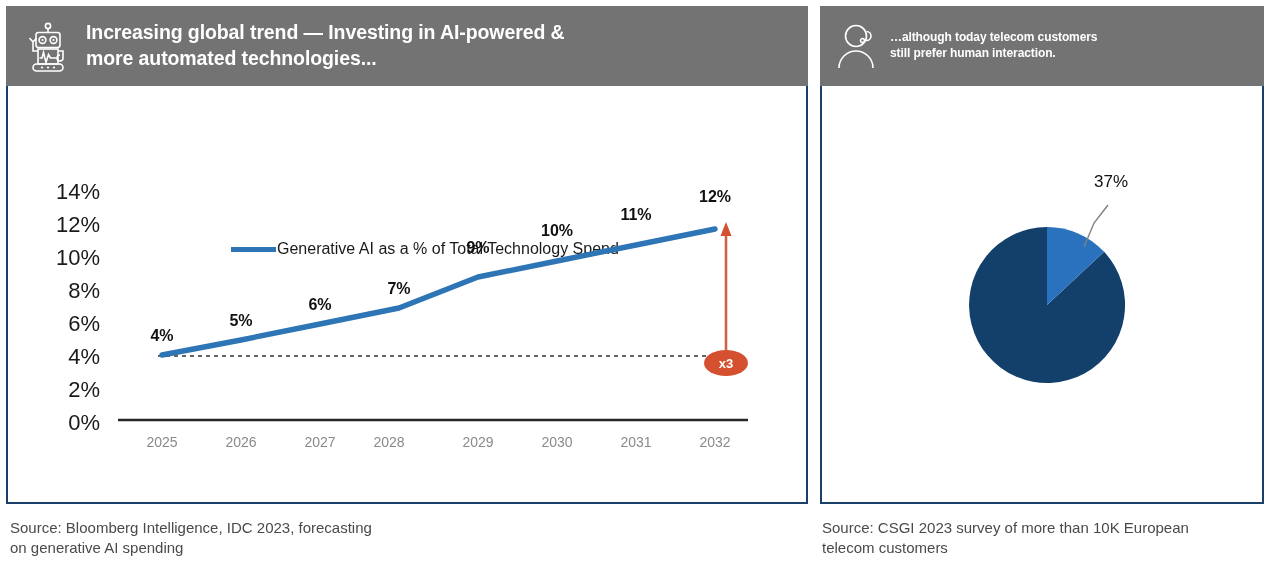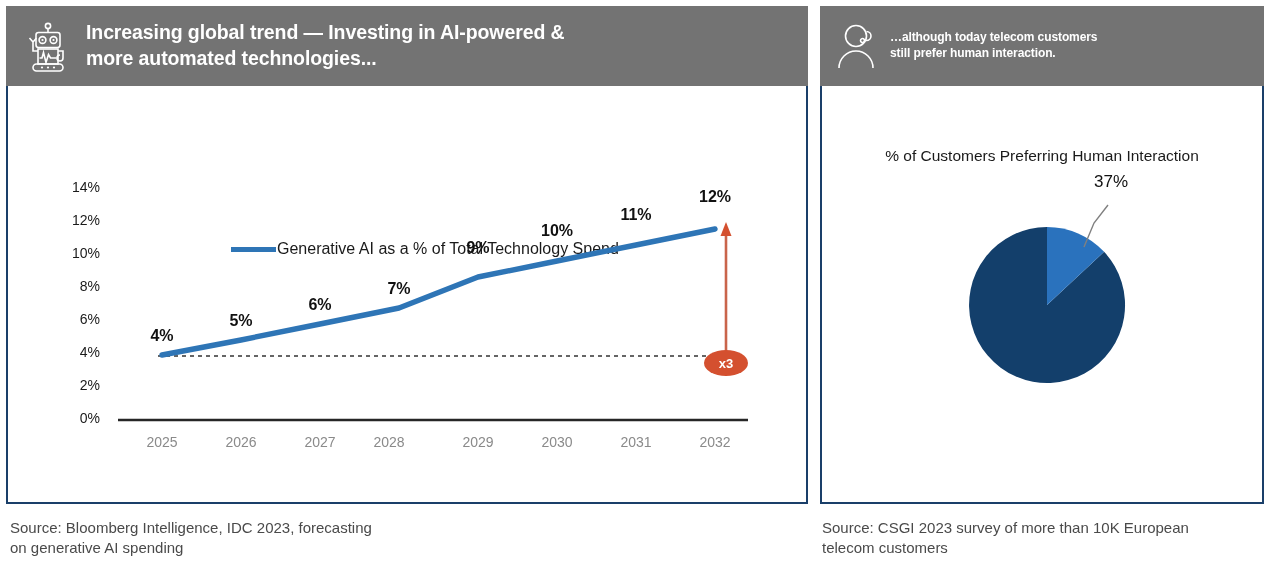--- a/index.html
+++ b/index.html
@@ -95,21 +95,21 @@
     margin-right: 1px;
   }
   .legend-label {
     font-size: 16px;
     color: #1a1a1a;
   }
   .y-tick {
     position: absolute;
     width: 48px;
     text-align: right;
-    font-size: 14px;
+    font-size: 22px;
     color: #1a1a1a;
   }
   .x-tick {
     position: absolute;
     text-align: center;
     font-size: 14px;
     color: #8a8a8a;
     width: 70px;
   }
   .dl {
@@ -247,21 +247,20 @@
         <path d="M28.5 18.5 a2 2 0 1 0 0 0.1"></path>
         <path d="M3 46 a17 17 0 0 1 34 0"></path>
       </svg>
     </div>
     <div class="header-title">…although today telecom customers
 still prefer human interaction.</div>
   </div>
 
   <div class="panel-body">
 
-    <div class="pie-title">% of Customers Preferring Human Interaction</div>
 
     <div class="pie-label">37%</div>
 
     <svg width="440" height="418" viewBox="0 0 440 418" style="position:absolute; left:0; top:0;">
 
       <path d="M 225 219 L 282.1 165.8 A 78 78 0 1 1 225 141 Z" fill="#133f6b"></path>
 
       <path d="M 225 219 L 225 141 A 78 78 0 0 1 282.1 165.8 Z" fill="#2a72bd"></path>
 
       <polyline fill="none" stroke="#808080" stroke-width="1.4" points="262,161 272,137 286,119"></polyline>

